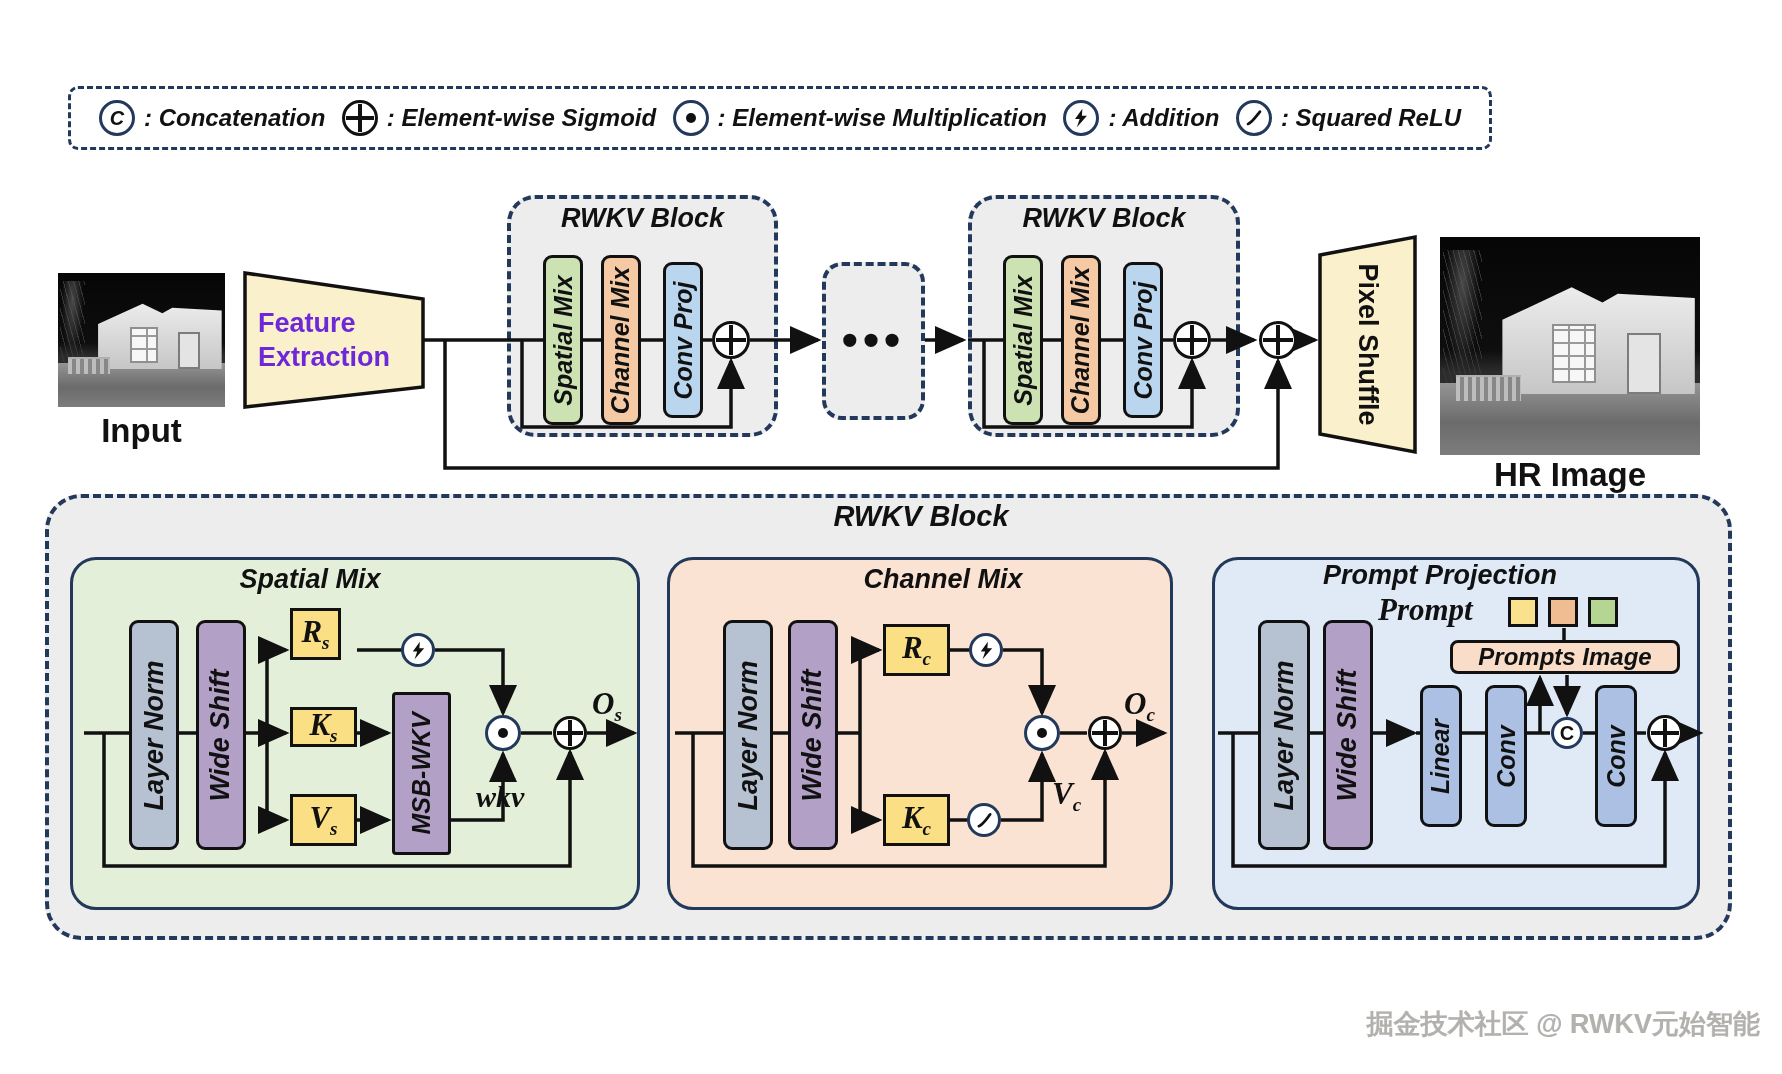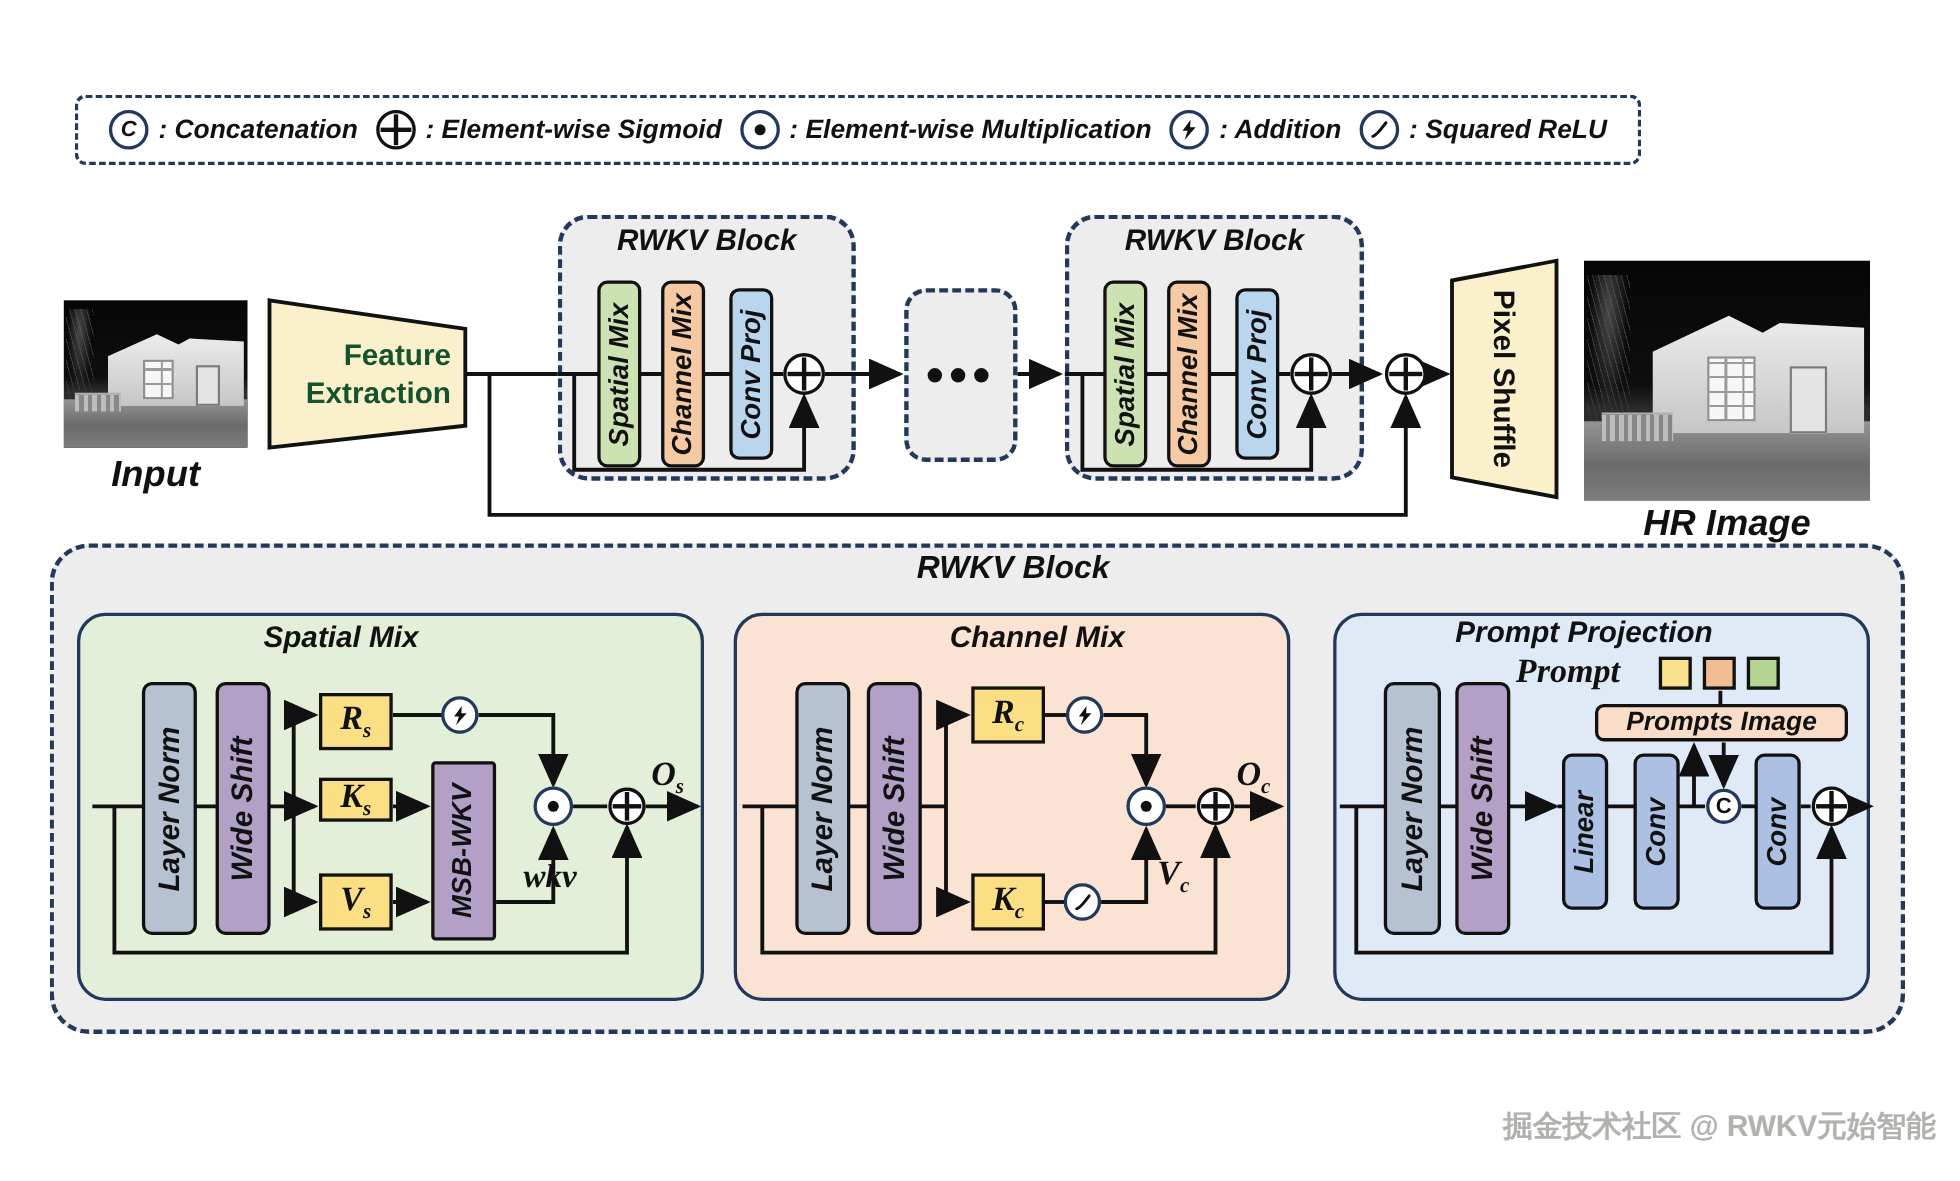--- a/index.html
+++ b/index.html
@@ -20,22 +20,22 @@
   .circ{position:absolute;border-radius:50%;background:#fff;z-index:4;display:flex;align-items:center;justify-content:center;box-sizing:border-box;}
   .add{border:3.5px solid #111;}
   .add::before{content:"";position:absolute;left:1px;right:1px;top:50%;height:3.5px;margin-top:-1.75px;background:#111;}
   .add::after{content:"";position:absolute;top:1px;bottom:1px;left:50%;width:3.5px;margin-left:-1.75px;background:#111;}
   .mul{border:3px solid var(--navy);}
   .mul::before{content:"";width:10px;height:10px;border-radius:50%;background:#111;}
   .navycirc{border:3px solid var(--navy);}
   .ccirc{border:3px solid var(--navy);font-weight:bold;font-size:20px;}
   .title{position:absolute;font-weight:bold;font-style:italic;z-index:3;text-align:center;color:#111;}
   .mlabel{position:absolute;font-family:"Liberation Serif",serif;font-weight:bold;font-style:italic;font-size:31px;z-index:3;color:#111;}
-  .ltext{position:absolute;font-weight:bold;font-style:italic;z-index:3;color:#111;text-align:center;}
-  .fe-text{position:absolute;font-weight:bold;font-size:27px;line-height:1.25;text-align:right;z-index:3;color:#14532d;}
+  .ltext{position:absolute;font-weight:bold;z-index:3;color:#111;text-align:center;}
+  .fe-text{position:absolute;font-weight:bold;font-size:27px;line-height:1.25;text-align:left;z-index:3;color:#6d28d9;}
   .ps-wrap{position:absolute;display:flex;align-items:center;justify-content:center;z-index:3;}
   .ps-wrap .rt{transform:rotate(90deg);font-weight:bold;font-size:27px;line-height:1.15;text-align:center;white-space:nowrap;}
   .dots{position:absolute;z-index:3;display:flex;align-items:center;justify-content:center;font-size:46px;font-weight:bold;letter-spacing:5px;color:#111;}
   
   .legend{position:absolute;left:68px;top:86px;width:1424px;height:64px;border:3.5px dashed var(--navy);border-radius:10px;
           display:flex;align-items:center;justify-content:space-between;padding:0 28px;box-sizing:border-box;background:#fff;z-index:3;}
   .litem{display:flex;align-items:center;gap:9px;font-weight:bold;font-style:italic;font-size:24px;white-space:nowrap;}
   .iconcirc{width:36px;height:36px;border-radius:50%;background:#fff;display:flex;align-items:center;justify-content:center;position:relative;flex:none;box-sizing:border-box;}
   
   .module{position:absolute;border:3px solid #111;border-radius:8px;background:var(--module-pink);display:flex;align-items:center;justify-content:center;
@@ -217,21 +217,21 @@
 
   <div class="title" style="left:681px;top:500px;width:480px;font-size:29px;">RWKV Block</div>
 
   <div class="title f27" style="left:70px;top:564px;width:480px;">Spatial Mix</div>
   <div class="bar" style="left:129px;top:620px;width:50px;height:230px;background:var(--gray-bar);">
       <span class="vt f27">Layer Norm</span>
     </div>
   <div class="bar" style="left:196px;top:620px;width:50px;height:230px;background:var(--purple-bar);">
       <span class="vt f27">Wide Shift</span>
     </div>
-  <div class="ybox" style="left:290px;top:630px;width:67px;height:52px;">
+  <div class="ybox" style="left:290px;top:608px;width:51px;height:52px;">
       <span><span>R</span><sub>s</sub></span>
     </div>
   <div class="ybox" style="left:290px;top:707px;width:67px;height:40px;">
       <span><span>K</span><sub>s</sub></span>
     </div>
   <div class="ybox" style="left:290px;top:794px;width:67px;height:52px;">
       <span><span>V</span><sub>s</sub></span>
     </div>
   <div class="circ navycirc" style="left:401px;top:633px;width:34px;height:34px;">
     <svg width="21" height="21" viewBox="0 0 24 24">

